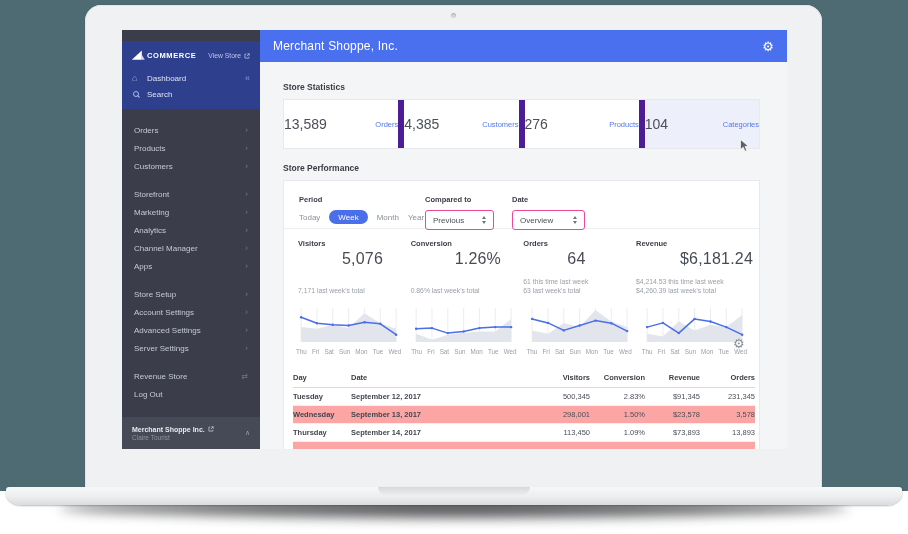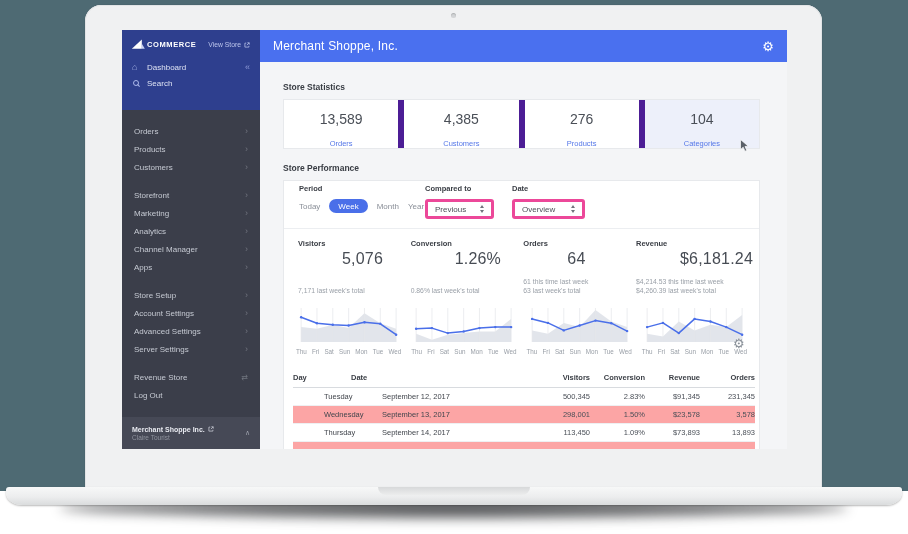--- a/index.html
+++ b/index.html
@@ -24,21 +24,21 @@
     box-shadow:0 1px 2px rgba(0,0,0,.28); }
   .base-notch { position:absolute; left:378px; top:487px; width:152px; height:8px;
     background:linear-gradient(180deg,#d7d9da,#eceded); border-radius:0 0 9px 9px; }
 
   
   .app { position:absolute; left:122px; top:30px; width:665px; height:419px; display:flex;
     overflow:hidden; background:#f4f5f7; font-size:8px; color:#4a4f57; }
 
   
   .sidebar { width:138px; flex:none; background:#3b3e4a; position:relative; }
-  .sb-top { height:80px; background:#2e3f8e; }
+  .sb-top { height:68px; background:#2e3f8e;margin-top:11px; }
   .logo-row { display:flex; align-items:center; padding:9px 10px 0 9px; }
   .logo-mark svg { display:block; }
   .logo-text { font-size:7.5px; font-weight:bold; color:#fff; letter-spacing:.6px; margin-left:1px; }
   .view-store { margin-left:auto; display:flex; align-items:center; gap:3px; font-size:6.8px; color:#bcc5ec; cursor:pointer; }
   .ext-icon svg { display:block; }
   .sb-row { display:flex; align-items:center; gap:6px; padding:0 10px; height:16px; font-size:8px; color:#dde2f3; cursor:pointer; }
   .sb-row.first { margin-top:9px; }
   .home-glyph { font-size:9px; color:#aab7ea; width:9px; line-height:9px; }
   .mag { position:relative; width:6px; height:6px; border:1.1px solid #aab7ea; border-radius:50%; margin:0 2px 0 1px; }
   .mag::after { content:""; position:absolute; width:3px; height:1.2px; background:#aab7ea;
@@ -62,35 +62,35 @@
   
   .main { flex:1; min-width:0; display:flex; flex-direction:column; }
   .topbar { height:32px; flex:none; background:#4a70ef; display:flex; align-items:center; padding:0 13px; }
   .topbar h1 { font-size:12px; font-weight:400; color:#fff; letter-spacing:.2px; }
   .gear { margin-left:auto; color:#fff; font-size:13px; line-height:13px; cursor:pointer; }
   .content { flex:1; padding:20px 27px 0 23px; }
   .section-title { font-size:8.5px; font-weight:bold; color:#393d44; line-height:10px; margin-bottom:7px; }
   .perf-title { margin-top:14px; }
 
   .stats-card { height:50px; background:#fff; border:1px solid #e7e9ec; display:flex; }
-  .stat { flex:1; display:flex; flex-direction:column; align-items:center; justify-content:flex-end; gap:12px; cursor:pointer; }
+  .stat { flex:1; display:flex; align-items:center; justify-content:space-between; gap:12px; cursor:pointer; }
   .stat + .stat { border-left:6px solid #4c1d95; }
   .stat .v { font-size:14px; color:#4a4f57; }
   .stat .l { font-size:7.5px; color:#5577e8; }
   .stat.active { background:#edf0fa; }
 
   .perf-card { background:#fff; border:1px solid #e7e9ec; }
   .controls { position:relative; height:48px; border-bottom:1px solid #eceef1; }
-  .ctrl { position:absolute; top:3px; }
+  .ctrl { position:absolute; top:14px; }
   .ctrl-period { left:15px; } .ctrl-compare { left:141px; } .ctrl-data { left:228px; }
   .cl { font-size:7.5px; font-weight:bold; color:#393d44; margin-bottom:6px; }
   .period-opts { display:flex; align-items:center; gap:9px; font-size:8px; color:#8a8f98; }
   .period-opts span { cursor:pointer; }
   .pill { background:#4a6fe9; color:#fff; padding:2.5px 9px; border-radius:10px; }
-  .select { width:69px; height:20px; background:#fff; border:3px solid #ec4899; border-radius:3px;
+  .select { width:69px; height:20px; background:#fff; border:1px solid #ec4899; border-radius:3px;
     display:flex; align-items:center; padding:0 7px; font-size:8px; color:#4a4f57; cursor:pointer; }
   .select.w2 { width:73px; }
   .stepper { margin-left:auto; display:flex; flex-direction:column; gap:2px; }
   .stepper i { display:block; width:0; height:0; border-left:2.6px solid transparent; border-right:2.6px solid transparent; }
   .stepper .u { border-bottom:3.2px solid #6f747c; }
   .stepper .d { border-top:3.2px solid #6f747c; }
 
   .metrics { height:74px; display:flex; }
   .metric { flex:1; display:flex; flex-direction:column; padding:10px 6px 8px 14px; }
   .ml { font-size:7.5px; font-weight:bold; color:#393d44; }
@@ -101,21 +101,21 @@
   .charts { height:64px; display:flex; padding:2px 7px 0; }
   .spark { flex:1; min-width:0; padding:0 4px; }
   .spark svg { display:block; width:100%; height:40px; }
   .spark-labels { display:flex; justify-content:space-between; margin-top:3px; padding:0 1px;
     font-size:6.3px; color:#989ea6; }
 
   .table { padding:0 4px 0 9px; }
   .thead, .trow { display:grid; grid-template-columns:58px 1fr 62px 55px 55px 55px; align-items:center; }
   .thead { height:21px; border-bottom:1px solid #d8dbdf; font-size:7.5px; font-weight:bold; color:#393d44; }
   .trow { height:18px; font-size:7.5px; color:#4a4f57; border-bottom:1px solid #eef0f2; }
-  .trow .c0, .trow .c1 { font-weight:normal; color:#42464d;margin-left:31px; }
+  .trow .c0, .trow .c1 { font-weight:bold; color:#42464d; }
   .num { text-align:right; }
   .trow.shaded, .partial-row { background:#fca5a5; }
   .partial-row { height:8px; }
 
   .float-gear { position:absolute; left:611px; top:307px; font-size:13px; line-height:13px;
     color:#8a9199; text-shadow:0 0 2px #fff; cursor:pointer; }
   .cursor-ptr { position:absolute; left:618px; top:109px; }
 </style>
 </head>
 <body>

